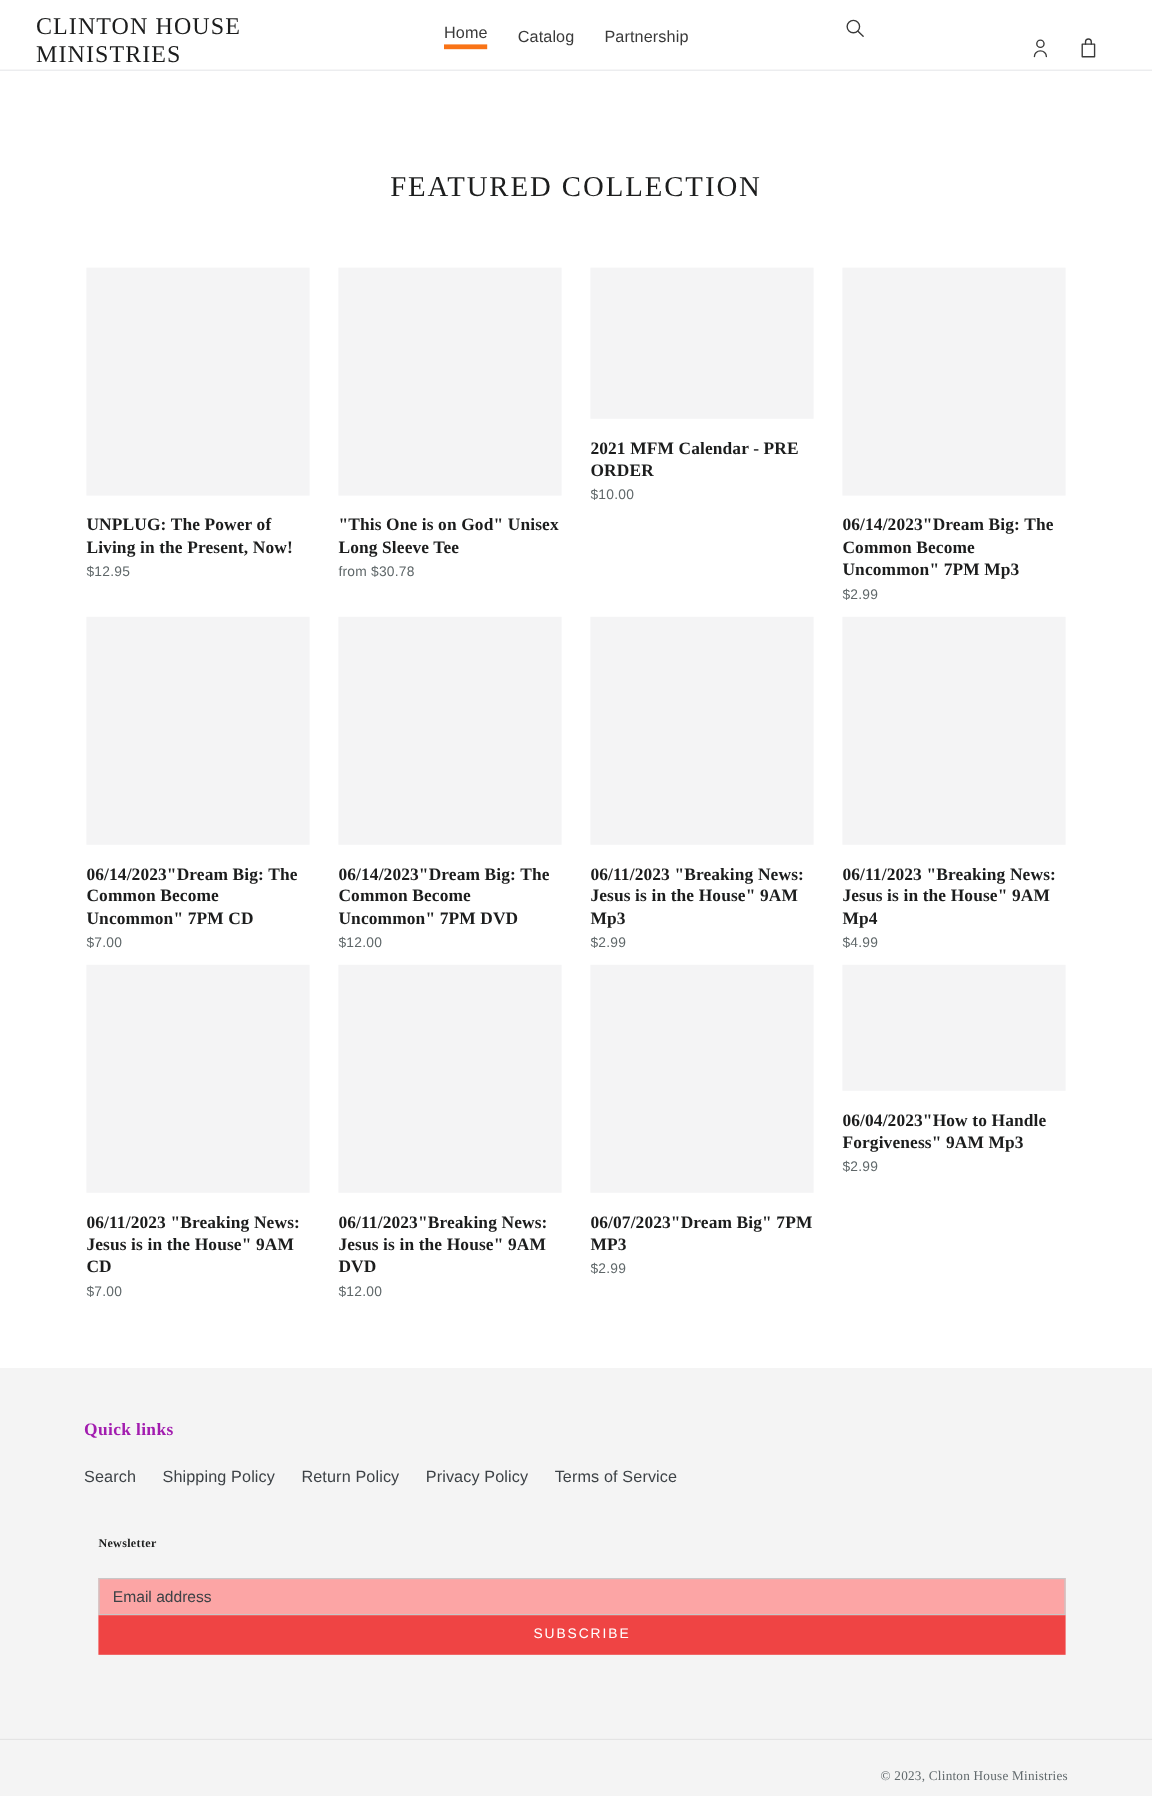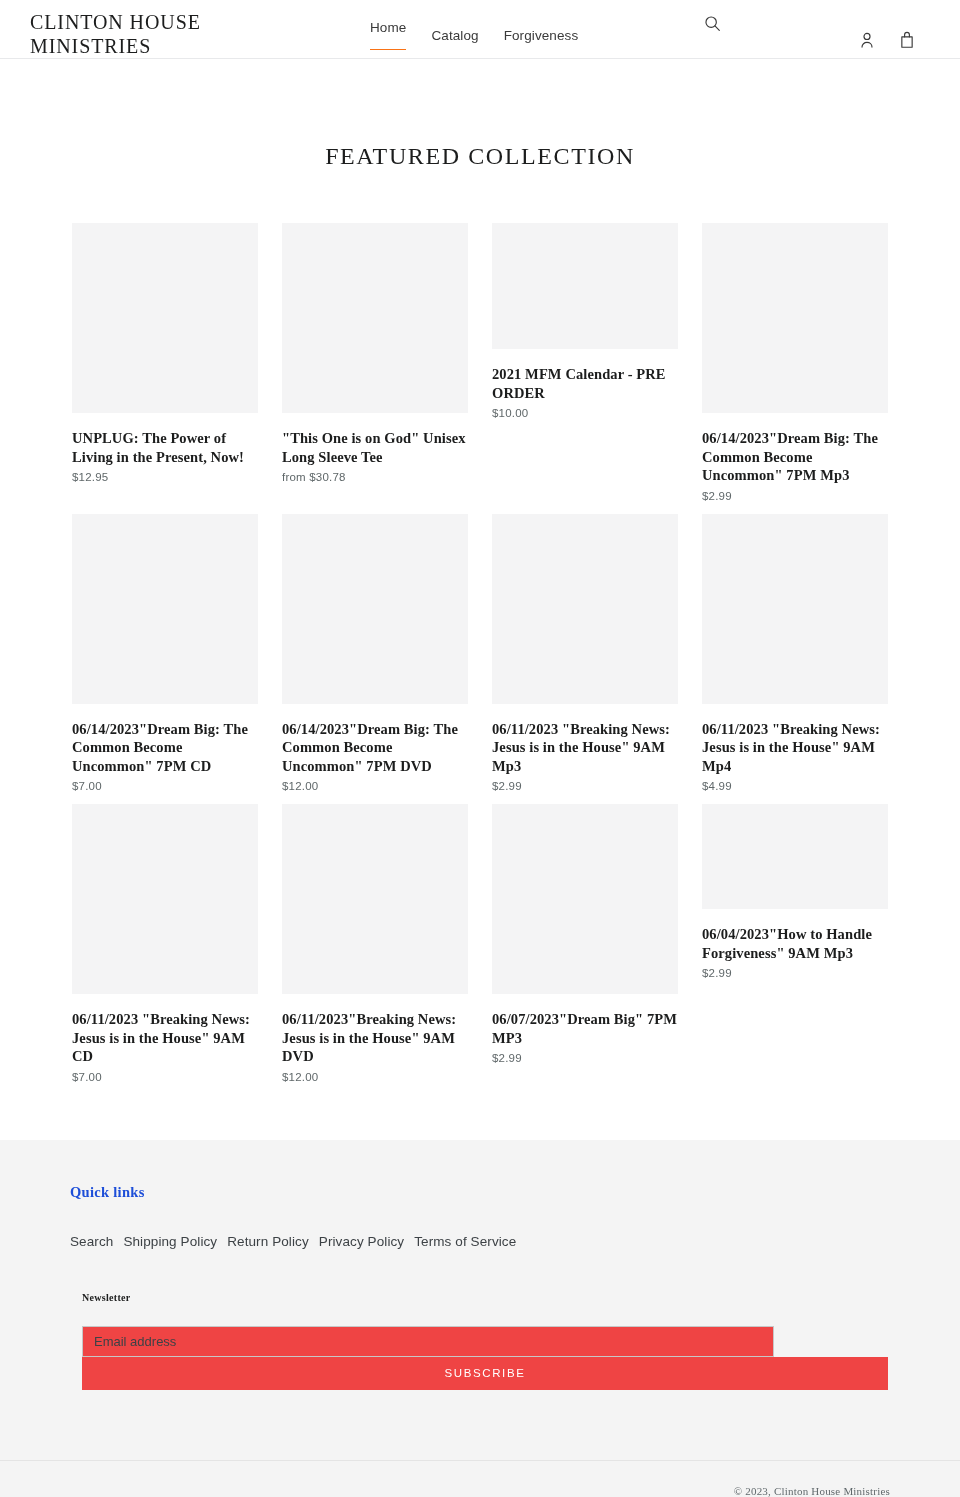--- a/index.html
+++ b/index.html
@@ -49,22 +49,22 @@
 
   .nav-link {
     font-family: "Liberation Sans", sans-serif;
     font-size: 13.5px;
     color: #3a3a3a;
     text-decoration: none;
     letter-spacing: 0.1px;
     cursor: pointer;
   }
   .nav-link.active {
-    border-bottom: 1px solid #f97316;
-    padding-bottom: 14px;
+    border-bottom: 4px solid #f97316;
+    padding-bottom: 2px;
   }
 
   .search-btn {
     position: absolute;
     left: 700px;
     top: 11px;
     width: 24px;
     height: 24px;
     background: none;
     border: none;
@@ -160,28 +160,28 @@
   .footer-inner {
     width: 840px;
     margin: 0 auto;
     padding-left: 10px;
   }
 
   .footer-heading {
     font-family: "Liberation Serif", serif;
     font-size: 14.5px;
     font-weight: 700;
-    color: #1d4ed8;
+    color: #a21caf;
     letter-spacing: 0.3px;
-    margin-bottom: 33px;
+    margin-bottom: 22px;
   }
 
   .quick-links {
     display: flex;
-    gap: 10px;
+    gap: 22px;
     margin-bottom: 43px;
   }
   .quick-link {
     font-family: "Liberation Sans", sans-serif;
     font-size: 13.5px;
     color: #3d4246;
     text-decoration: none;
     letter-spacing: 0.1px;
     cursor: pointer;
   }
@@ -193,24 +193,24 @@
   .newsletter-heading {
     font-family: "Liberation Serif", serif;
     font-size: 10px;
     font-weight: 700;
     color: #1c1d1d;
     letter-spacing: 0.3px;
     margin-bottom: 23px;
   }
   .email-input {
     display: block;
-    width: 692px;
+    width: 806px;
     height: 31px;
     border: 1px solid #c7c7c7;
-    background: #ef4444;
+    background: #fca5a5;
     font-family: "Liberation Sans", sans-serif;
     font-size: 13px;
     color: #1c1d1d;
     padding: 0 11px;
     outline: none;
   }
   .email-input::placeholder { color: #3d4246; opacity: 1; }
 
   .subscribe-btn {
     display: block;
@@ -245,21 +245,21 @@
 </style>
 </head>
 <body>
 
 <header class="site-header">
   <div class="logo">Clinton House Ministries</div>
 
   <nav class="main-nav">
     <a class="nav-link active" href="#">Home</a>
     <a class="nav-link" href="#">Catalog</a>
-    <a class="nav-link" href="#">Forgiveness</a>
+    <a class="nav-link" href="#">Partnership</a>
   </nav>
 
   <button class="search-btn" aria-label="Search">
     <svg width="17" height="17" viewBox="0 0 20 20" fill="none" stroke="#3a3a3a" stroke-width="1.35">
       <circle cx="8.4" cy="8.4" r="6.1"></circle>
       <line x1="12.9" y1="12.9" x2="18" y2="18" stroke-linecap="round"></line>
     </svg>
   </button>
 
   <div class="header-icons">

